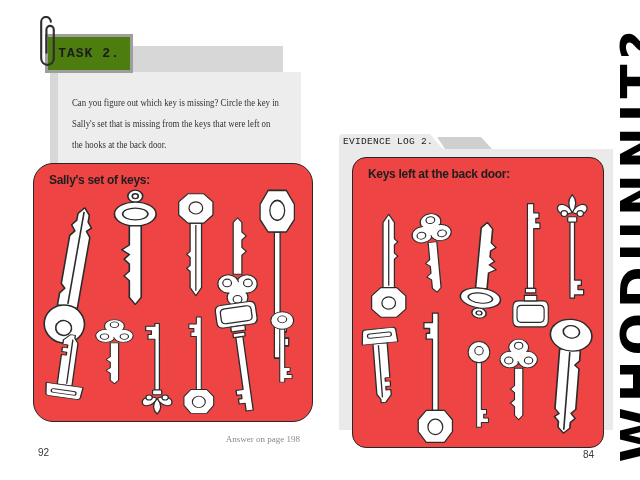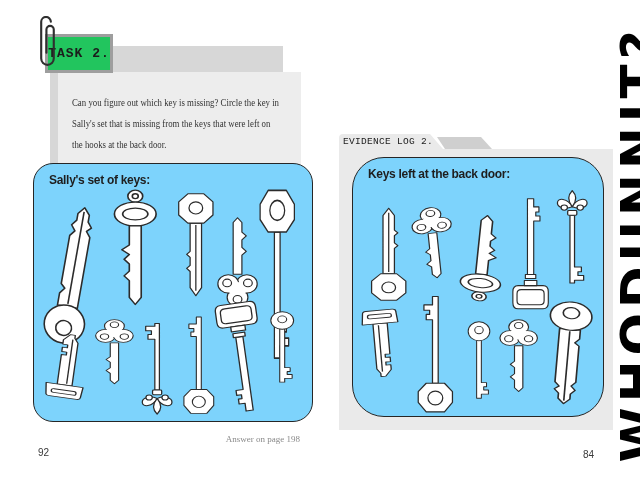--- a/index.html
+++ b/index.html
@@ -7,31 +7,31 @@
         font-family:"Liberation Sans",sans-serif;color:#2b2b2b;}
 
   
   .shadow-rect{position:absolute;left:50px;top:46px;width:233px;height:127px;
                background:var(--panel-shadow,#d7d7d7);}
   .note-panel{position:absolute;left:58px;top:72px;width:243px;height:98px;
               background:var(--note-panel,#ededed);}
   .note-text{position:absolute;left:14px;top:20px;transform:scaleX(.88);transform-origin:left top;
              font-family:"Liberation Serif",serif;font-size:10px;line-height:21px;
              color:#333;white-space:nowrap;}
-  .task-box{position:absolute;left:45px;top:34px;width:68px;height:39px;background:#22c55e;
+  .task-box{position:absolute;left:45px;top:34px;width:88px;height:39px;background:#4d7c0f;
             border:3px solid var(--task-border,#9e9e9e);box-sizing:border-box;
             display:flex;align-items:center;justify-content:center;}
   .task-box span{font-family:"Liberation Mono",monospace;font-weight:bold;font-size:13px;
                  letter-spacing:1px;color:#1c1c1c;}
   .paperclip{position:absolute;left:36px;top:16px;}
 
   
-  .key-panel{position:absolute;background:#7dd3fc;border:1.6px solid #262626;box-sizing:border-box;padding-left:44px;}
+  .key-panel{position:absolute;background:#ef4444;border:1.6px solid #262626;box-sizing:border-box;padding-left:44px;}
   #sally-panel{left:33px;top:163px;width:280px;height:259px;border-radius:20px;}
-  #evidence-panel{left:352px;top:157px;width:252px;height:260px;border-radius:32px;}
+  #evidence-panel{left:352px;top:157px;width:252px;height:291px;border-radius:14px;}
   .panel-title{position:absolute;left:15px;top:9px;font-weight:bold;font-size:12px;
                letter-spacing:-.3px;color:#1e1e1e;}
   .key-panel svg{position:absolute;left:0;top:0;width:100%;height:100%;}
 
   
   #folder-svg{position:absolute;left:333px;top:132px;}
   .tab-label{position:absolute;left:343px;top:136px;font-family:"Liberation Mono",monospace;
              font-weight:normal;font-size:9.5px;letter-spacing:.3px;color:#1c1c1c;}
 
   

